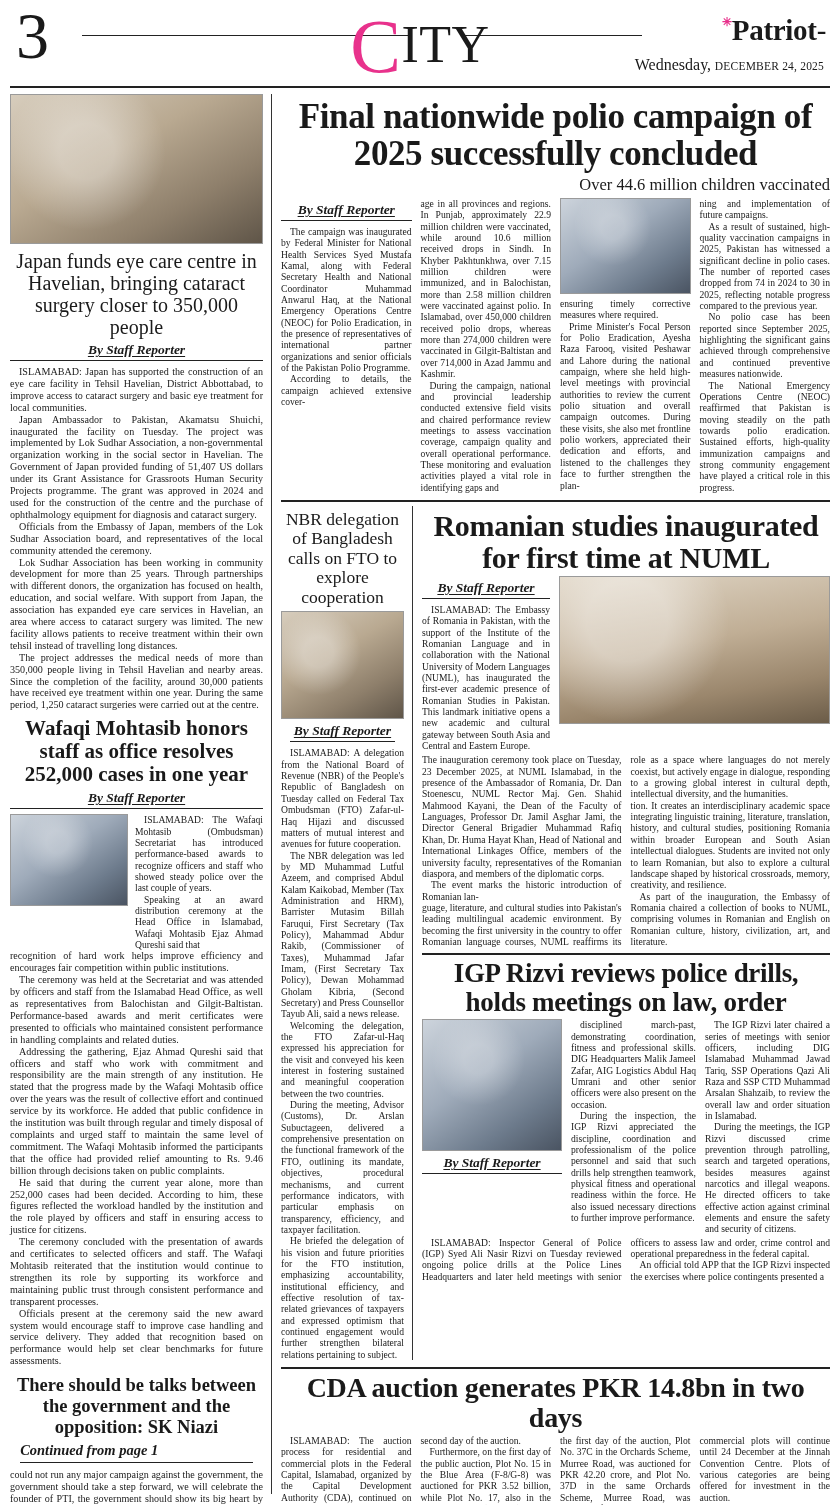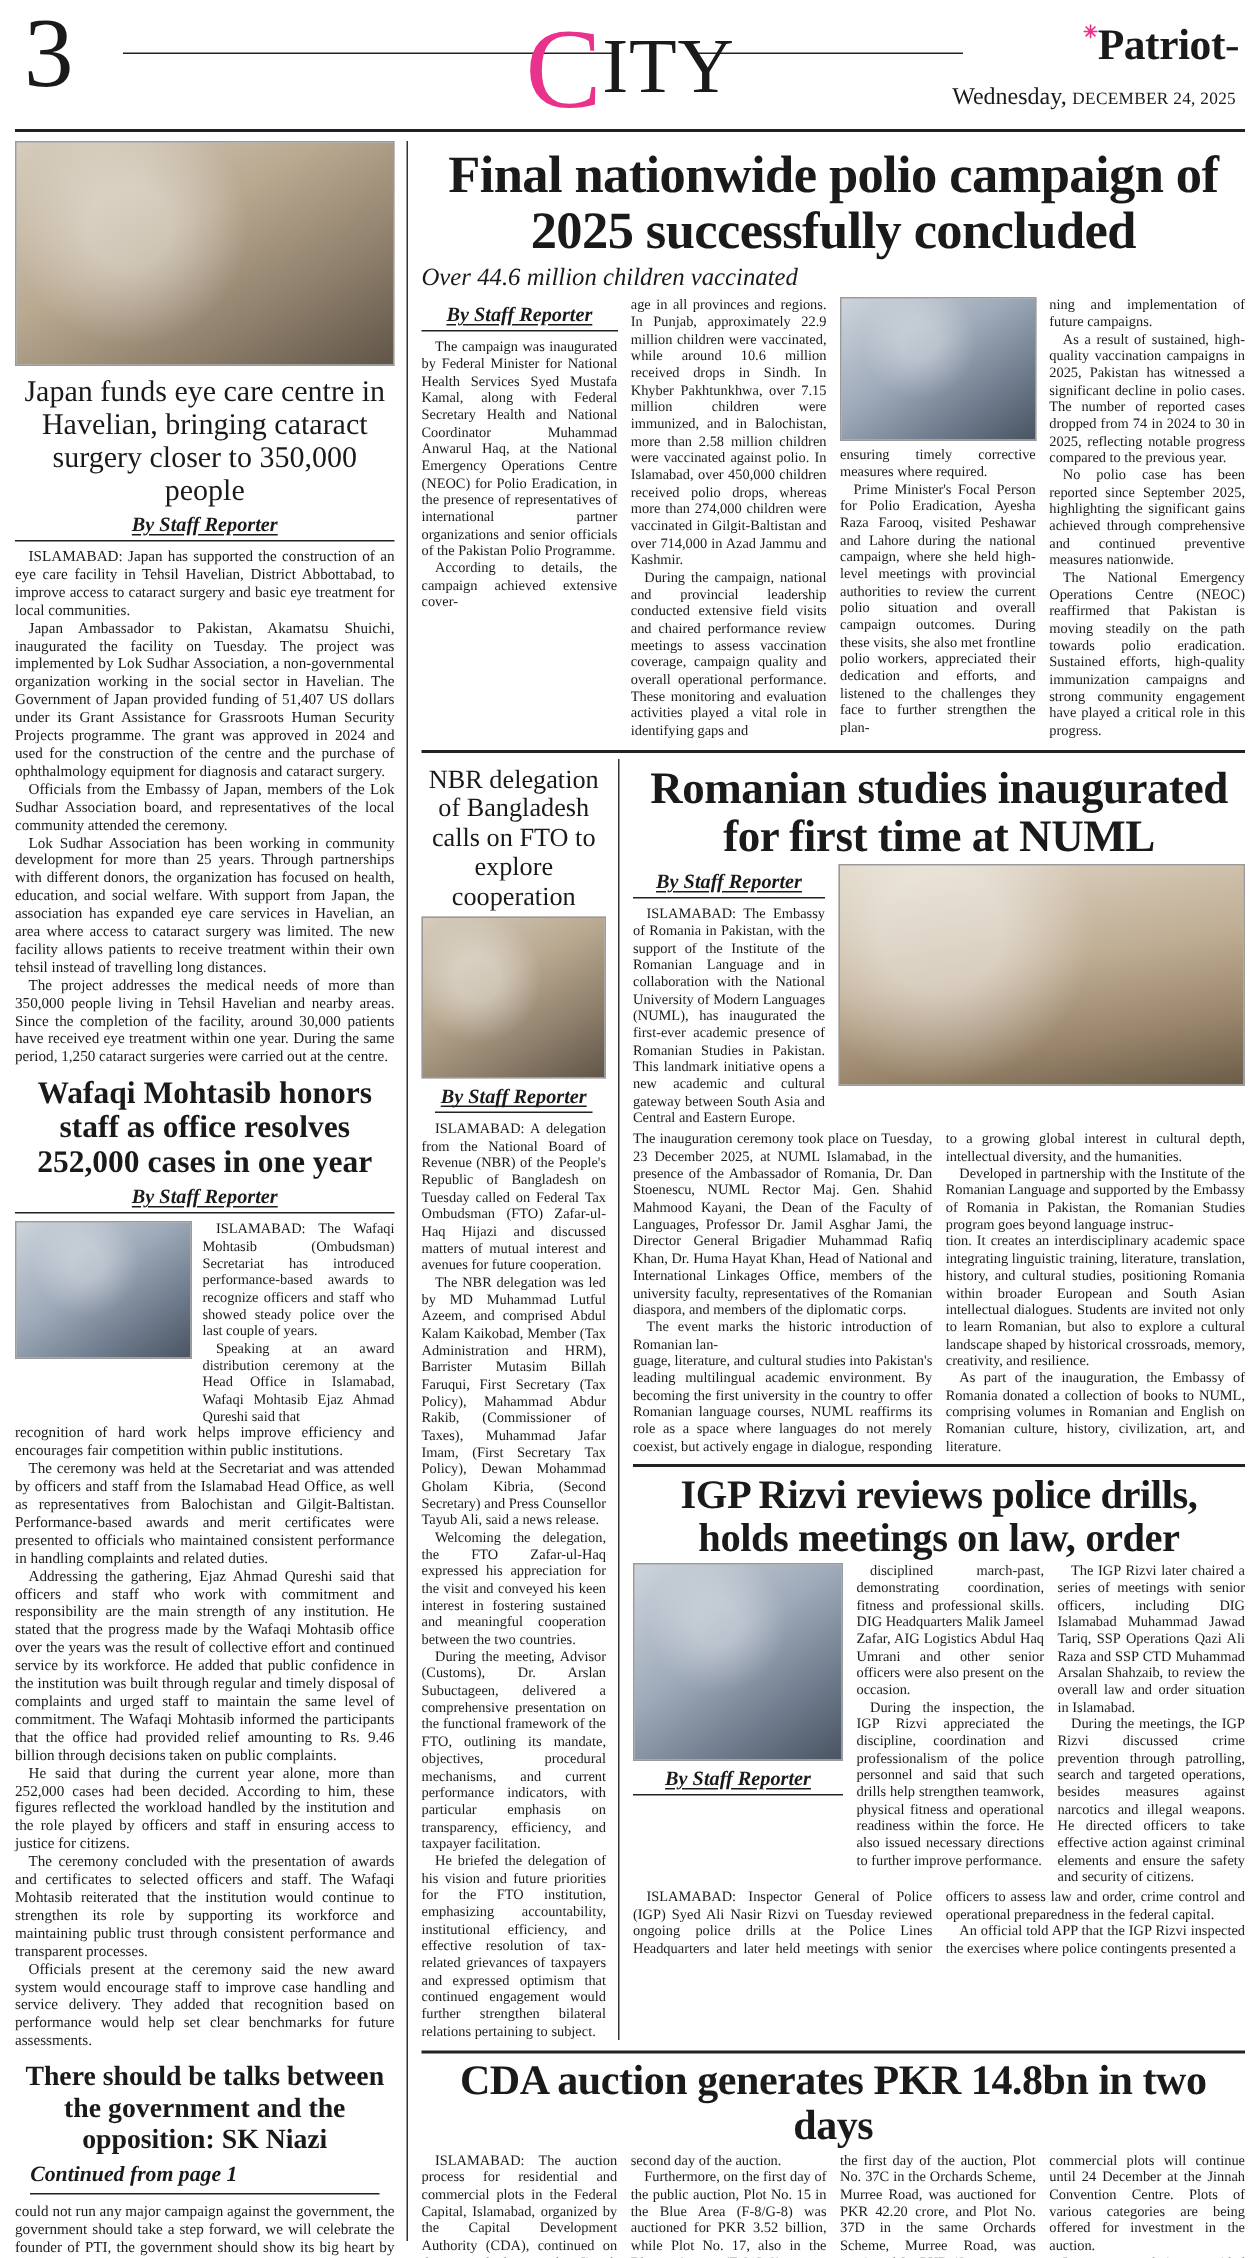--- a/index.html
+++ b/index.html
@@ -92,21 +92,21 @@
   }
   h2.head-md {
     font-size: 20px; line-height: 22px; font-weight: 400; text-align: center;
     margin: 4px 0 2px;
   }
   h2.head-sm {
     font-size: 19.5px; line-height: 21px; font-weight: 700; text-align: center;
     margin: 5px 0 2px;
   }
   .deck {
-    font-size: 16.5px; line-height: 19px; font-style: italic; text-align: left;
+    font-size: 16.5px; line-height: 19px; text-align: right;
     font-weight: 500; margin: 3px 0 4px;
   }
   .byline {
     font-size: 13.5px; font-style: italic; font-weight: 700; text-align: center;
     border-bottom: 1.3px solid #222; padding-bottom: 2px; margin: 4px auto 5px;
     width: 100%; text-decoration: underline; text-underline-offset: 2px;
   }
   .byline.narrow { width: 86%; }
   .contfrom {
     font-size: 14.5px; font-style: italic; font-weight: 700; text-align: left;
@@ -267,23 +267,22 @@
               <p class="bt">ISLAMABAD: The Embassy of Romania in Pakistan, with the support of the Institute of the Romanian Language and in collaboration with the National University of Modern Languages (NUML), has inaugurated the first-ever academic presence of Romanian Studies in Pakistan. This landmark initiative opens a new academic and cultural gateway between South Asia and Central and Eastern Europe.</p>
             </div>
             <div class="pic">
               <div class="photo hall"></div>
             </div>
           </div>
           <div class="cols2" style="margin-top:3px">
             <p class="bt" style="text-indent:0">The inauguration ceremony took place on Tuesday, 23 December 2025, at NUML Islamabad, in the presence of the Ambassador of Romania, Dr. Dan Stoenescu, NUML Rector Maj. Gen. Shahid Mahmood Kayani, the Dean of the Faculty of Languages, Professor Dr. Jamil Asghar Jami, the Director General Brigadier Muhammad Rafiq Khan, Dr. Huma Hayat Khan, Head of National and International Linkages Office, members of the university faculty, representatives of the Romanian diaspora, and members of the diplomatic corps.</p>
             <p class="bt">The event marks the historic introduction of Romanian lan-</p>
             <p class="bt" style="text-indent:0">guage, literature, and cultural studies into Pakistan's leading multilingual academic environment. By becoming the first university in the country to offer Romanian language courses, NUML reaffirms its role as a space where languages do not merely coexist, but actively engage in dialogue, responding to a growing global interest in cultural depth, intellectual diversity, and the humanities.</p>
-            <p class="bt">Developed in partnership with the Institute of the Romanian Language and supported by the Embassy of Romania in Pakistan, the Romanian Studies program goes beyond language instruc-</p>
             <p class="bt" style="text-indent:0">tion. It creates an interdisciplinary academic space integrating linguistic training, literature, translation, history, and cultural studies, positioning Romania within broader European and South Asian intellectual dialogues. Students are invited not only to learn Romanian, but also to explore a cultural landscape shaped by historical crossroads, memory, creativity, and resilience.</p>
-            <p class="bt">As part of the inauguration, the Embassy of Romania donated a collection of books to NUML, comprising volumes in Romanian and English on Romanian culture, history, civilization, art, and literature.</p>
+            <p class="bt">As part of the inauguration, the Embassy of Romania chaired a collection of books to NUML, comprising volumes in Romanian and English on Romanian culture, history, civilization, art, and literature.</p>
           </div>
 
           <div class="hr-th2"></div>
 
           <div>
             <h2 class="head-lg" style="font-size:27px;line-height:29px">IGP Rizvi reviews police drills, holds meetings on law, order</h2>
             <div class="igp-top">
               <div class="pic">
                 <div class="photo cool"></div>
                 <div class="byline" style="margin-top:4px">By Staff Reporter</div>

